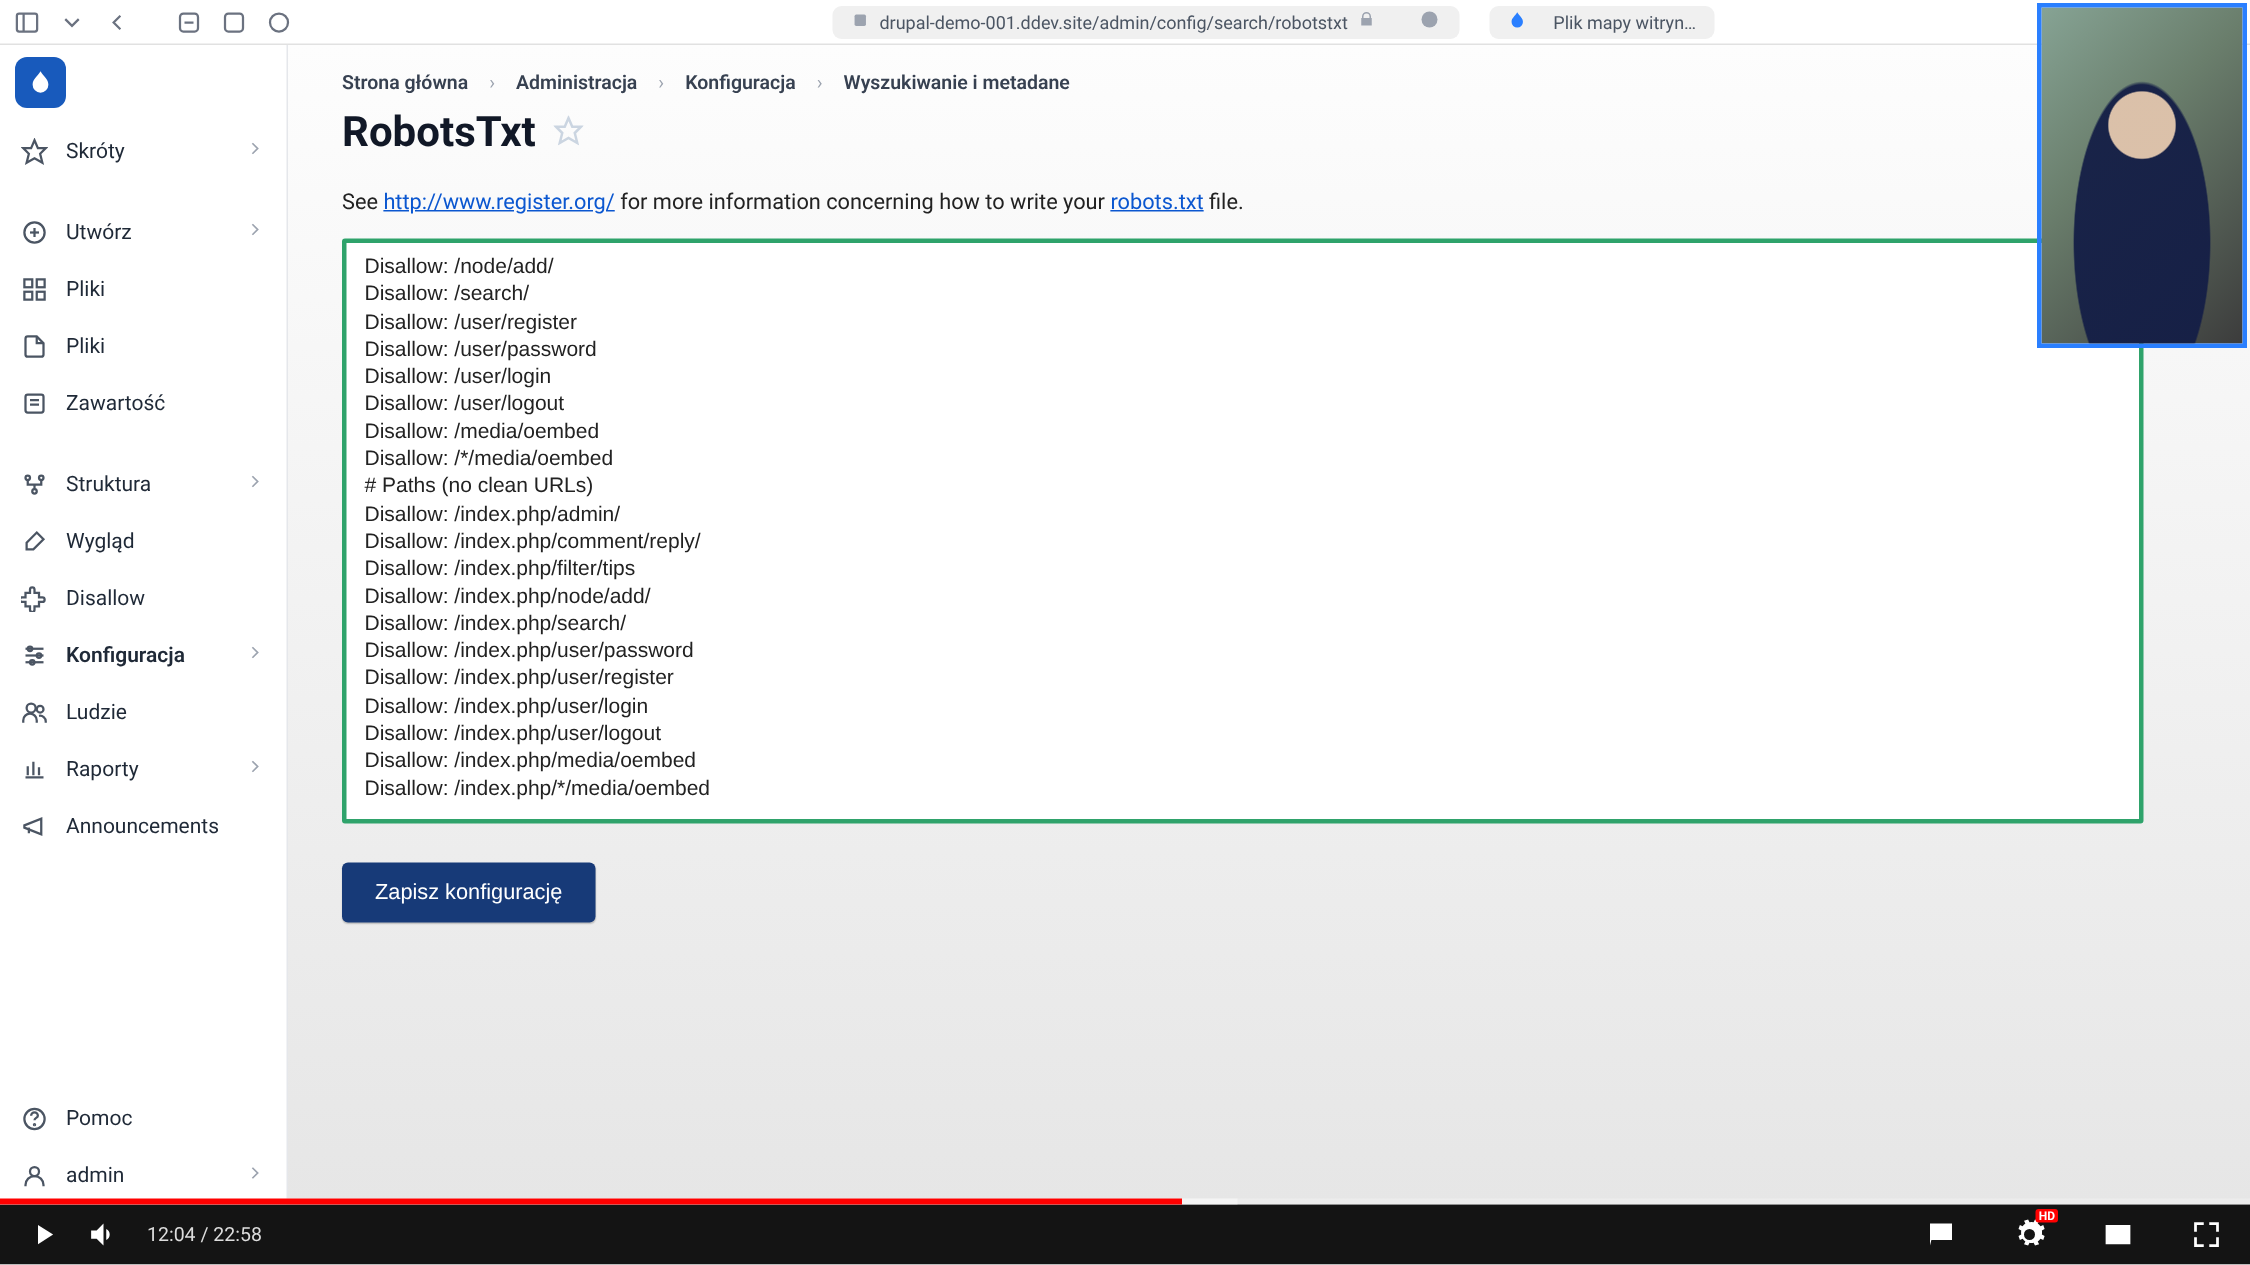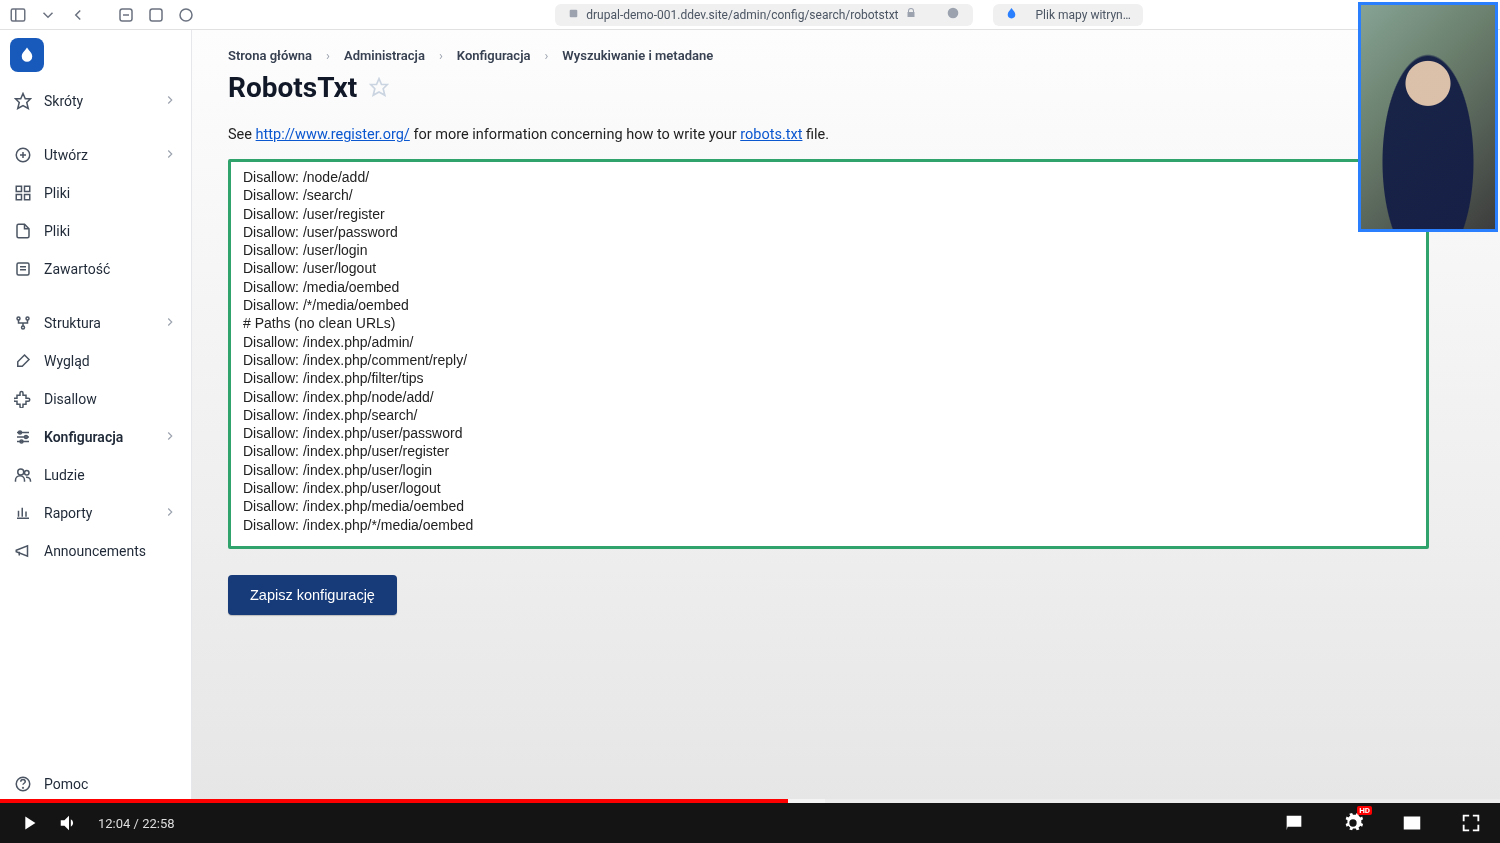--- a/index.html
+++ b/index.html
@@ -454,20 +454,32 @@
     <div id="nav-footer">
         <div class="nav-item">
           <span class="nav-icon">
             <svg viewBox="0 0 24 24" fill="none" stroke="currentColor" stroke-width="2">
               <circle cx="12" cy="12" r="9"></circle>
               <path d="M9 9a3 3 0 116 0c0 2-3 2-3 4"></path>
               <circle cx="12" cy="17" r="0.5" fill="currentColor"></circle>
             </svg>
           </span>
           <span>Pomoc</span>
+        </div>
+        <div class="nav-item">
+          <span class="nav-icon">
+            <svg viewBox="0 0 24 24" fill="none" stroke="currentColor" stroke-width="2">
+              <circle cx="12" cy="8" r="4"></circle>
+              <path d="M4 21v-1a8 8 0 0116 0v1"></path>
+            </svg>
+          </span>
+          <span>admin</span>
+          <span class="chev"><svg width="14" height="14" viewBox="0 0 24 24" fill="none" stroke="currentColor" stroke-width="2">
+              <polyline points="9 6 15 12 9 18"></polyline>
+            </svg></span>
         </div>
       </div>
   </div>
 
   <div class="content">
     <div class="breadcrumb" id="crumbs">
         <span class="crumb">Strona główna</span>
         <span class="sep">›</span>
         <span class="crumb">Administracja</span>
         <span class="sep">›</span>

